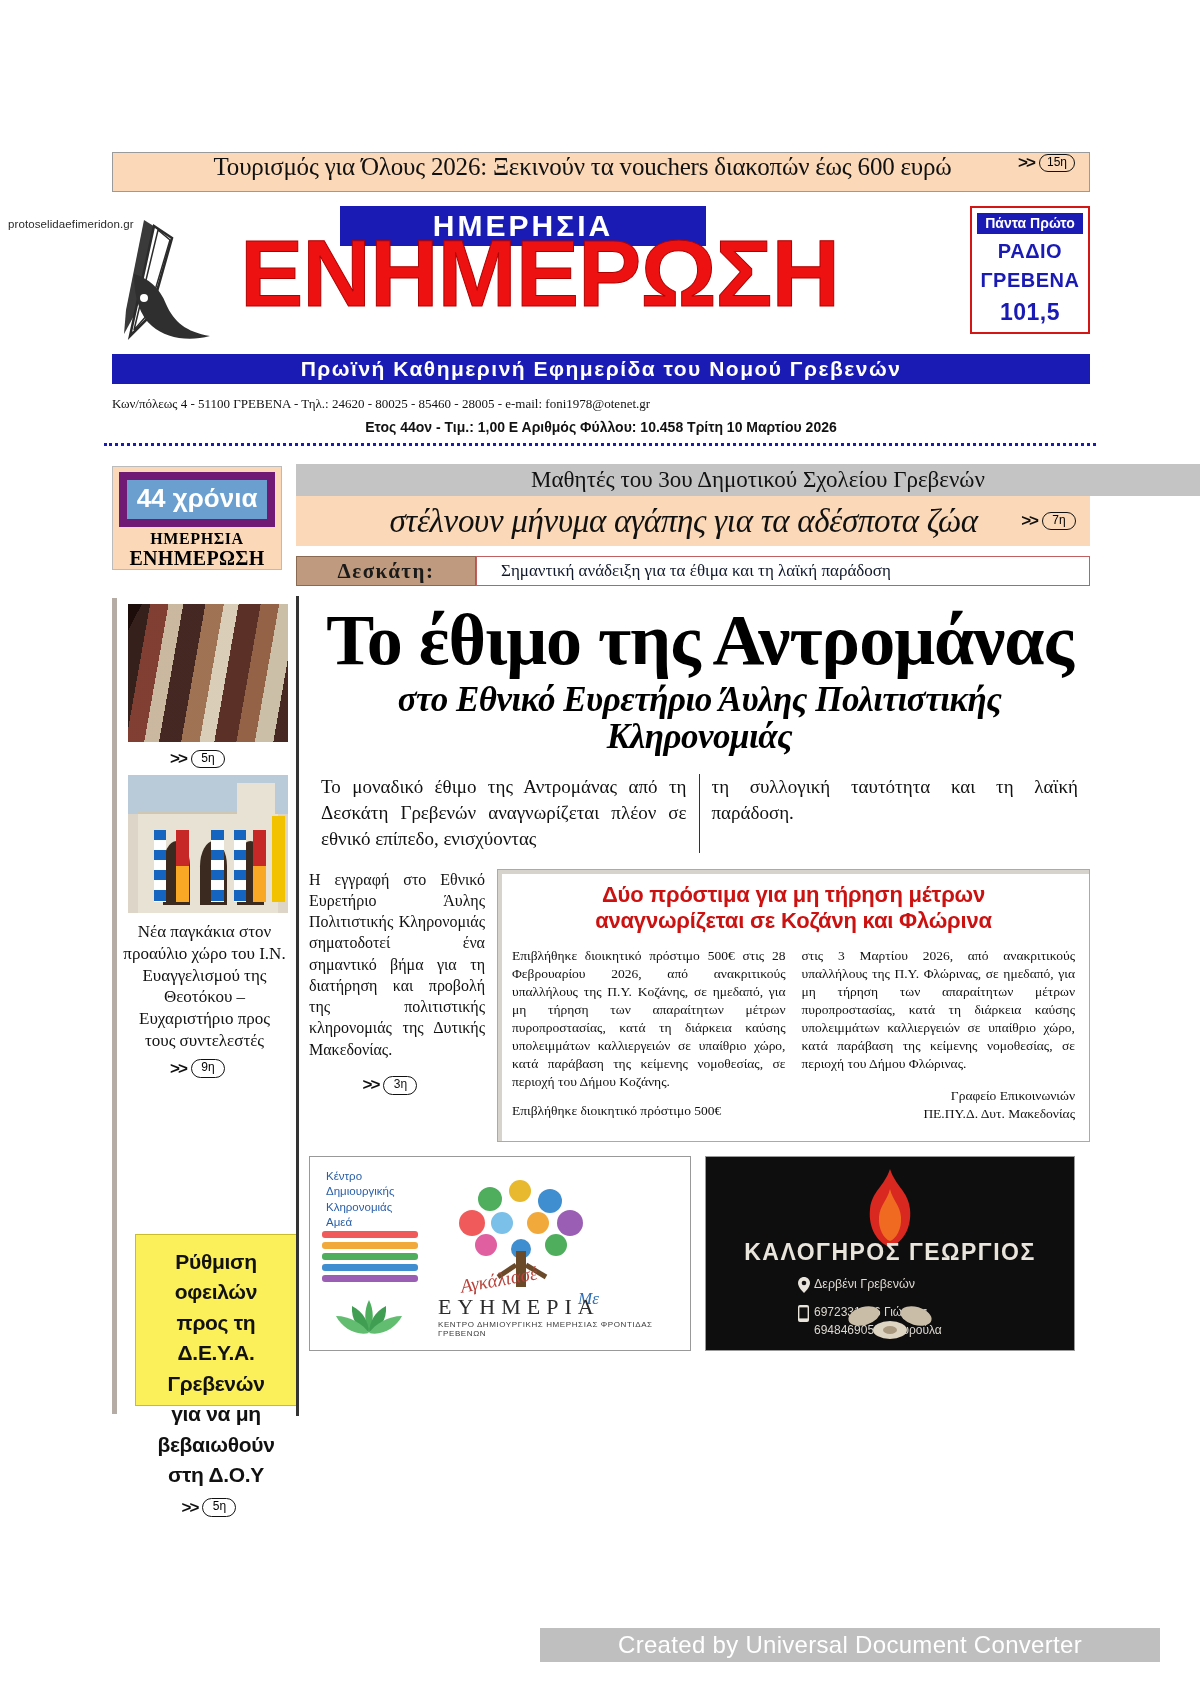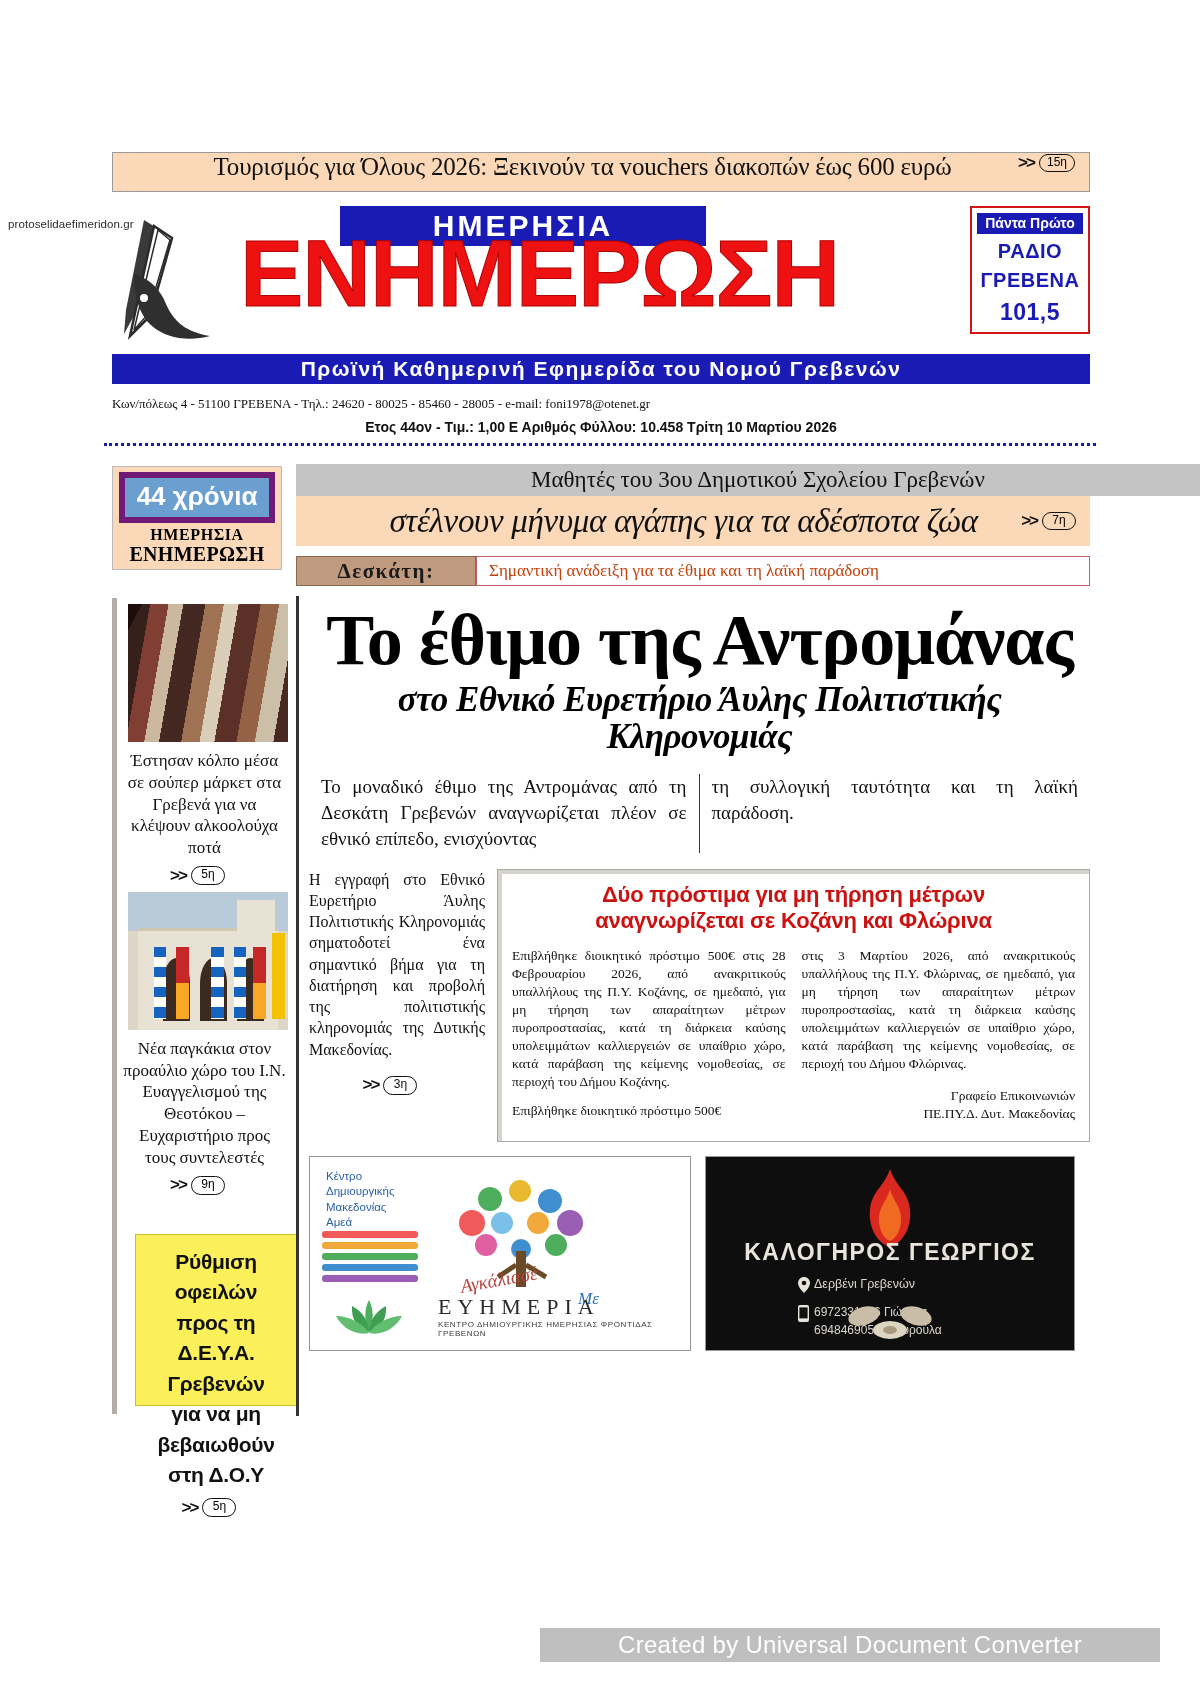--- a/index.html
+++ b/index.html
@@ -180,21 +180,21 @@
     position: absolute;
     left: 112px; top: 466px;
     width: 170px; height: 104px;
     background: #fbd9b8;
     border: 1px solid #bbb;
     text-align: center;
   }
   .years-inner {
     margin: 5px 6px 3px;
     background: #6a9fd0;
-    border: 6px solid #701a75;
+    border: 8px solid #701a75;
     padding: 3px 0 5px;
   }
   .years-inner span {
     color: #fff;
     font-family: "Liberation Sans", sans-serif;
     font-weight: 700;
     font-size: 26px;
   }
   .years-name1 {
     font-family: "Liberation Serif", serif;
@@ -256,24 +256,24 @@
     font-weight: 700;
     font-size: 21px;
     letter-spacing: 1.5px;
     color: #1a1a1a;
   }
   .desk-text {
     flex: 1;
     background: #fff;
     border: 1px solid #c06060;
     display: flex; align-items: center;
-    padding-left: 12px;
+    padding-left: 24px;
     font-family: "Liberation Serif", serif;
     font-size: 17px;
-    color: #c2410c;
+    color: #0f172a;
   }
 
   
   .sidebar {
     position: absolute;
     left: 112px; top: 598px;
     width: 180px; height: 816px;
     border-left: 5px solid #b5aca6;
   }
   .side-photo {
@@ -618,21 +618,20 @@
   </div>
 
   <div class="desk-row">
     <div class="desk-label">Δεσκάτη:</div>
     <div class="desk-text">Σημαντική ανάδειξη για τα έθιμα και τη λαϊκή παράδοση</div>
   </div>
 
   <div class="sidebar">
 
     <div class="side-photo bottles"></div>
-    <div class="side-cap">Έστησαν κόλπο μέσα σε σούπερ μάρκετ στα Γρεβενά για να κλέψουν αλκοολούχα ποτά</div>
     <div class="side-jump">
       <span class="jump">
         <span class="arrows">&gt;&gt;</span>
         <span class="pill">5η</span>
       </span>
     </div>
 
     <div class="side-photo church">
       <div class="church-body"></div>
       <div class="church-tower"></div>
@@ -707,21 +706,21 @@
         </div>
       </div>
     </div>
 
     <div class="ads">
 
       <div class="ad ad-left">
         <div class="kdap-title">
           <div>Κέντρο</div>
           <div>Δημιουργικής</div>
-          <div>Μακεδονίας</div>
+          <div>Κληρονομιάς</div>
           <div>Αμεά</div>
         </div>
 
         <svg class="rainbow-bars" width="96" height="52" viewBox="0 0 96 52">
           <rect x="0" y="0" width="96" height="7" rx="3" fill="#f05a5a"></rect>
           <rect x="0" y="11" width="96" height="7" rx="3" fill="#f2a93b"></rect>
           <rect x="0" y="22" width="96" height="7" rx="3" fill="#4fae5e"></rect>
           <rect x="0" y="33" width="96" height="7" rx="3" fill="#3f8ed0"></rect>
           <rect x="0" y="44" width="96" height="7" rx="3" fill="#9a5fb5"></rect>
         </svg>

